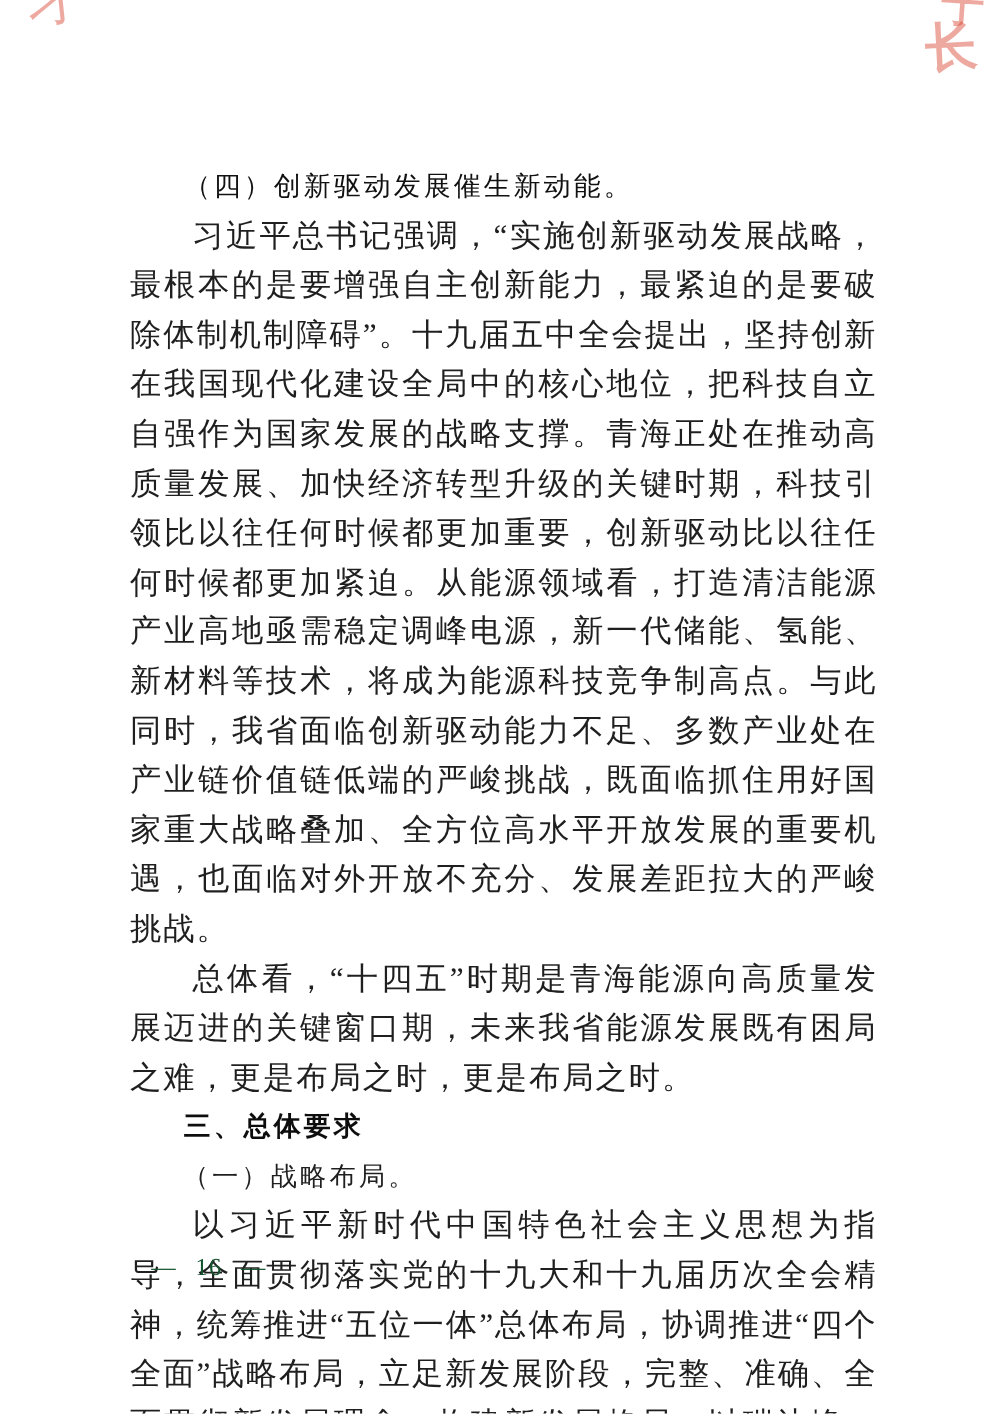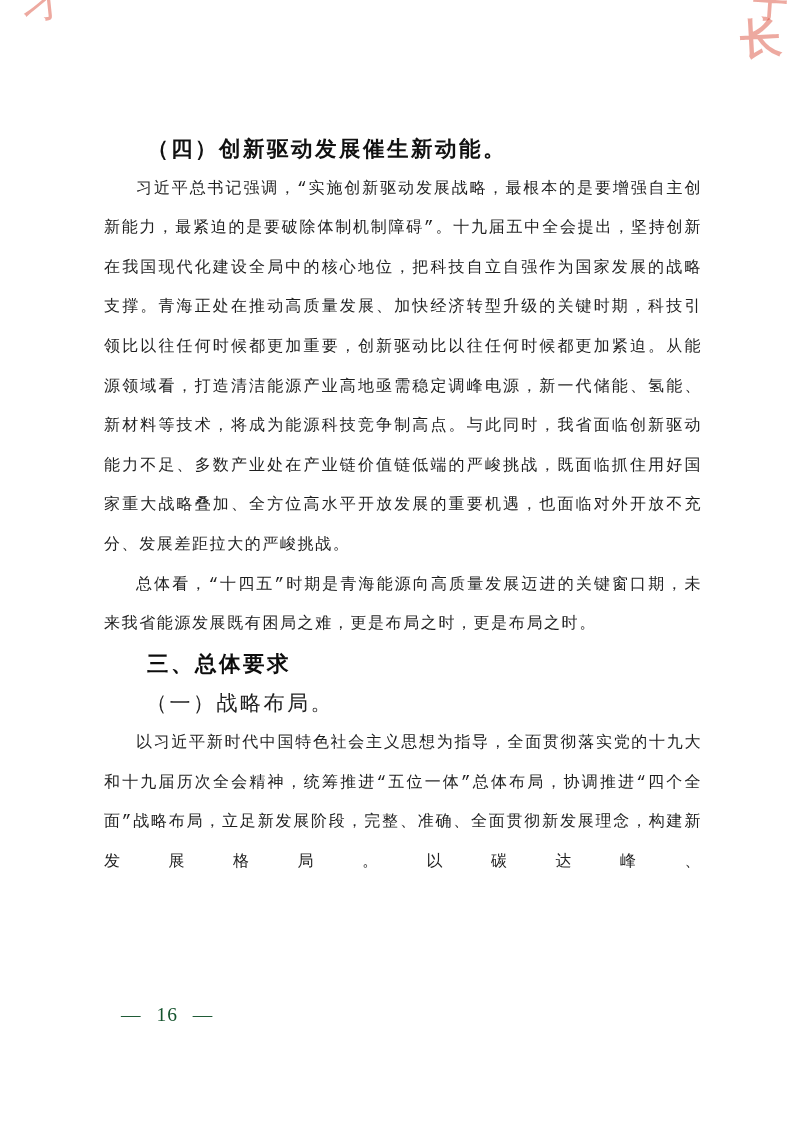--- a/index.html
+++ b/index.html
@@ -48,36 +48,35 @@
     position: absolute;
     left: 104px;
     top: 130px;
     width: 598px;
   }
   .content p, .content h2 {
     margin: 0;
     padding: 0;
   }
   .body-text {
-    font-size: 16px;
+    font-size: 25px;
     line-height: 39.6px;
     letter-spacing: 1.6px;
     text-align: justify;
     text-indent: 2em;
     color: #1f1f1f;
-    font-family: Liberation Mono, monospace;
   }
   .fill-last {
     text-align-last: justify;
   }
   .heading-kai-bold {
     font-size: 21.5px;
     line-height: 39.6px;
     letter-spacing: 2.5px;
-    font-weight: 700;
+    font-weight: 400;
     text-indent: 2em;
     color: #111111;
   }
   .heading-hei {
     font-family: Liberation Sans, sans-serif;
     font-size: 21.5px;
     line-height: 39.6px;
     letter-spacing: 2.5px;
     font-weight: 700;
     text-indent: 2em;

